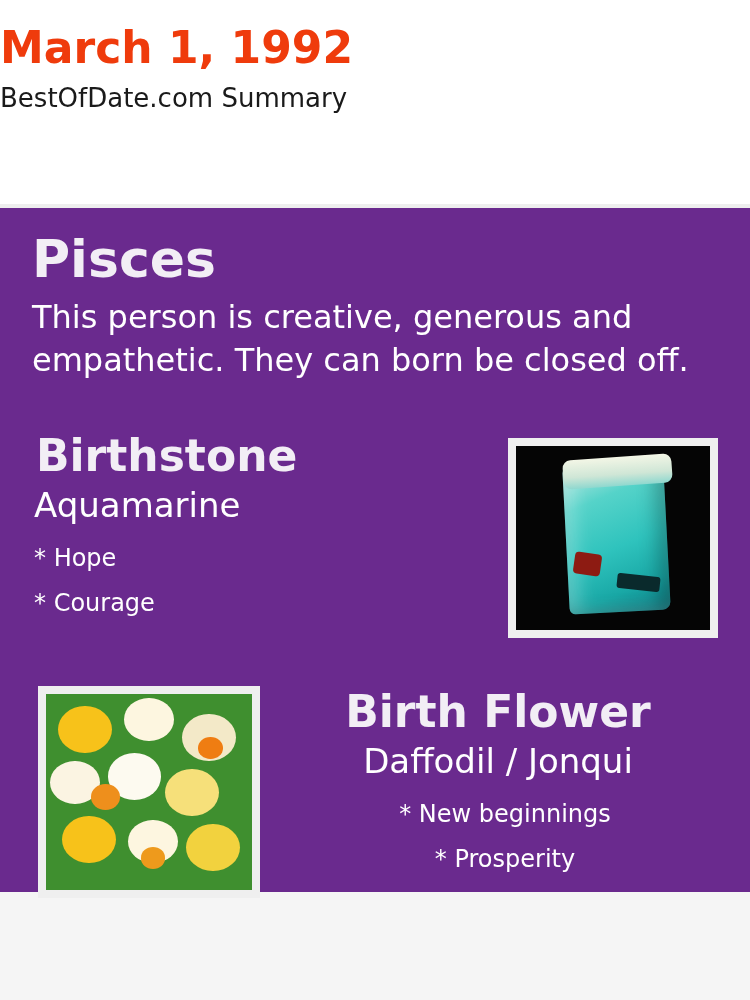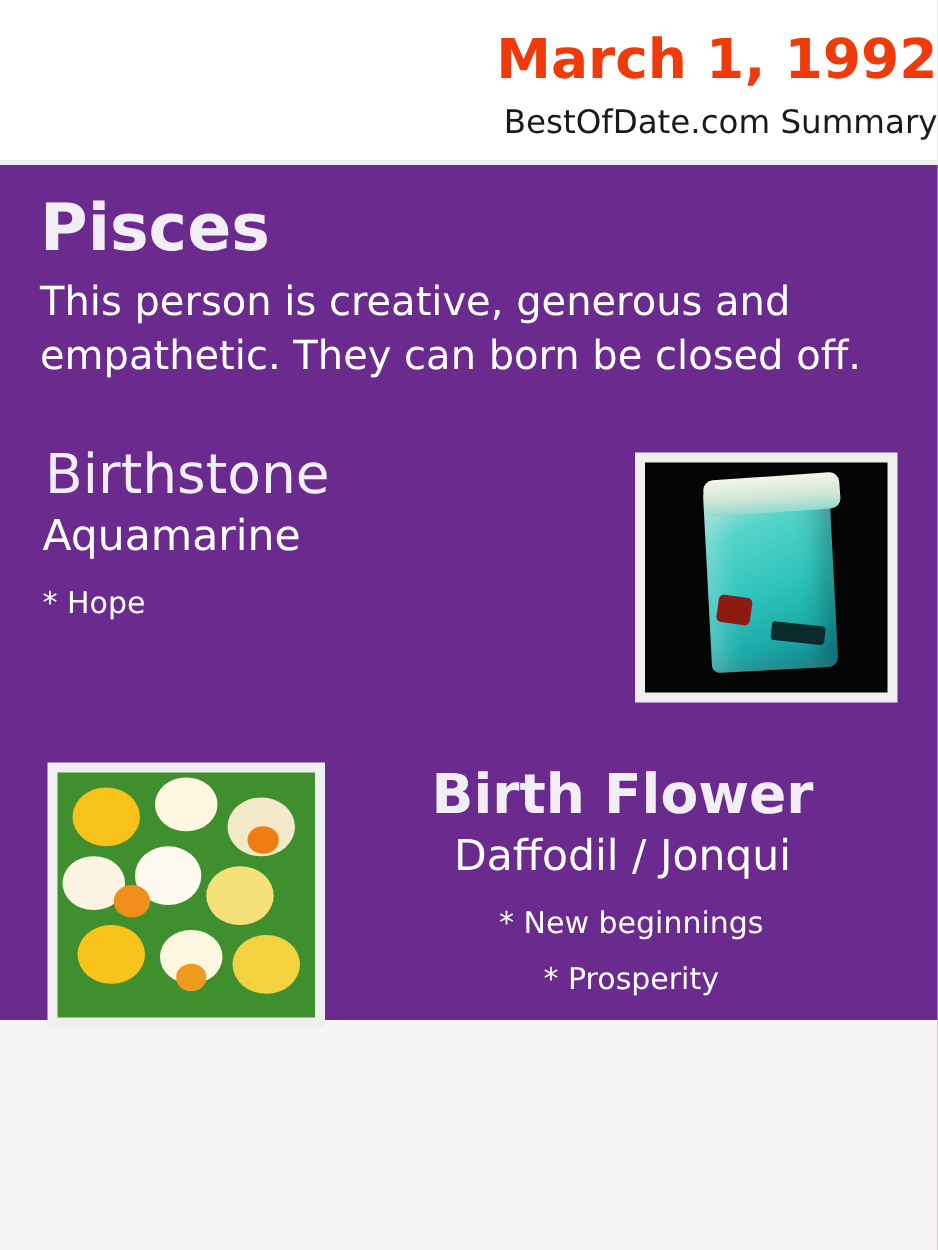--- a/index.html
+++ b/index.html
@@ -16,24 +16,24 @@
   .page {
     position: relative;
     width: 750px;
     height: 1000px;
     background: #f5f5f5;
   }
 
   
   .header {
     background: #ffffff;
-    height: 132px;
+    height: 208px;
     box-sizing: border-box;
     padding-top: 24px;
-    text-align: right;
+    text-align: left;
     border-bottom: 4px solid #eeeeee;
   }
   .header-date {
     color: #ef3b0c;
     font-size: 44px;
     font-weight: bold;
     letter-spacing: 0px;
     line-height: 1.1;
     margin: 0 0 12px 0;
   }
@@ -82,21 +82,21 @@
   .stone-block {
     margin-top: 48px;
     position: relative;
     min-height: 230px;
   }
   .stone-text {
     width: 440px;
   }
   .stone-title {
     font-size: 44px;
-    font-weight: normal;
+    font-weight: bold;
     color: #f2eef5;
     margin: 0 0 2px 4px;
     line-height: 1.2;
   }
   .stone-name {
     font-size: 34px;
     font-weight: normal;
     color: #ffffff;
     margin: 0 0 10px 2px;
     line-height: 1.2;
@@ -230,20 +230,21 @@
   <div class="body">
 
     <div class="sign-title">Pisces</div>
     <div class="sign-desc">This person is creative, generous and empathetic. They can born be closed off.</div>
 
     <div class="stone-block">
       <div class="stone-text">
         <div class="stone-title">Birthstone</div>
         <div class="stone-name">Aquamarine</div>
         <div class="bullet">* Hope</div>
+        <div class="bullet">* Courage</div>
       </div>
       <div class="photo-frame stone-photo">
         <div class="inner">
           <div class="crystal"></div>
           <div class="crystal-top"></div>
           <div class="crystal-red"></div>
           <div class="crystal-dark"></div>
         </div>
       </div>
     </div>

